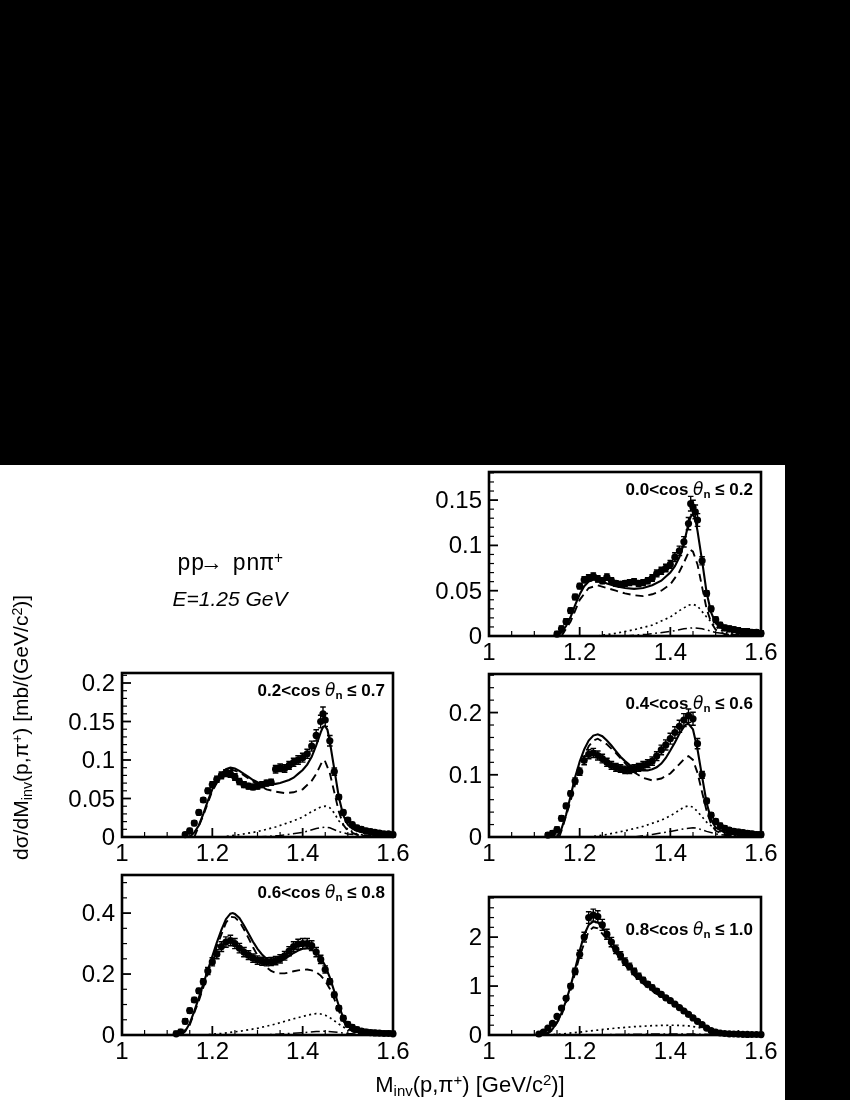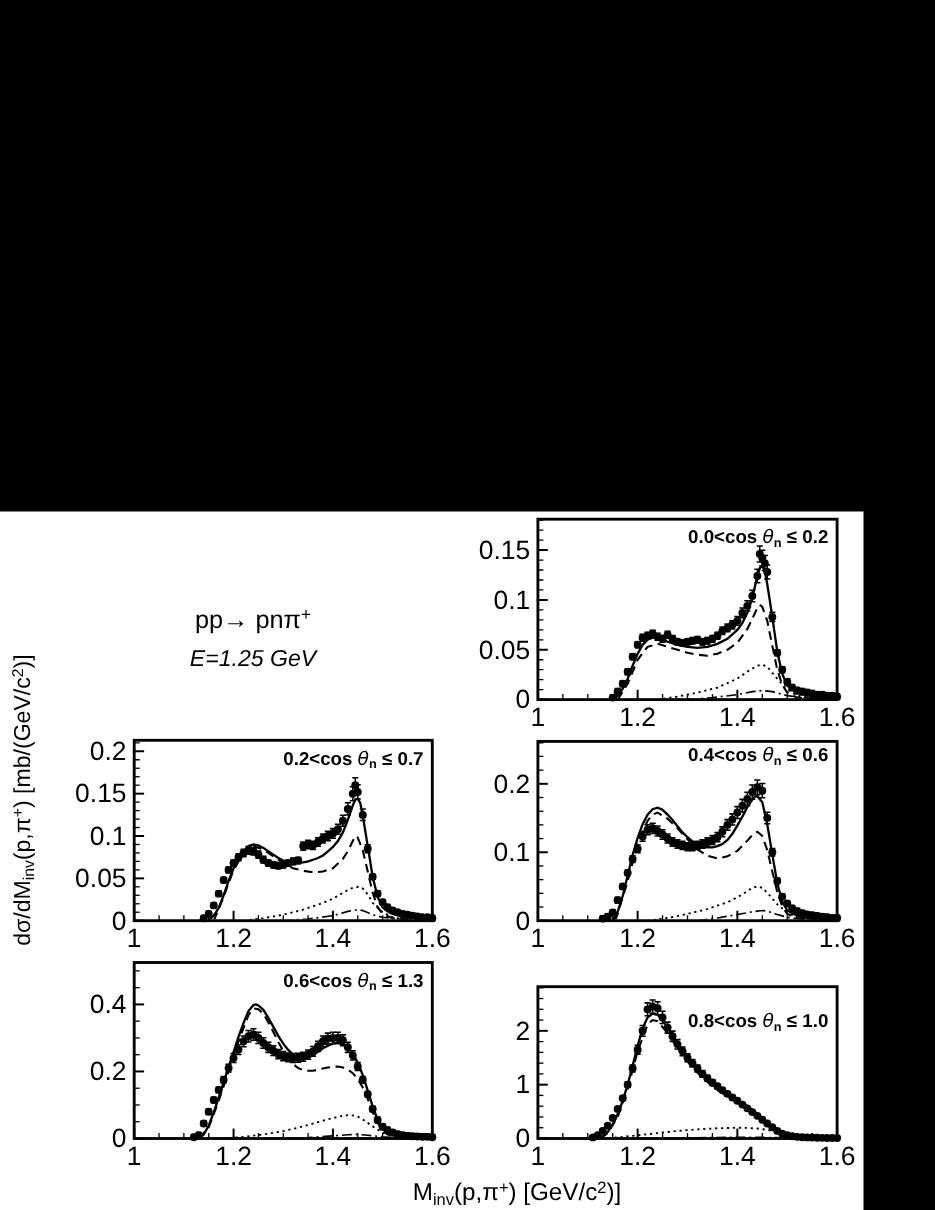--- a/index.html
+++ b/index.html
@@ -4,21 +4,21 @@
 <style>
   html,body{margin:0;padding:0;}
   #root{position:relative;width:850px;height:1100px;background:#000;overflow:hidden;
         font-family:"Liberation Sans",sans-serif;color:#000;}
   #figure{position:absolute;left:0;top:465px;width:785px;height:635px;background:#fff;}
   #fig-svg{position:absolute;left:0;top:0;}
   .txt{position:absolute;white-space:nowrap;}
   .rich sub{font-size:0.68em;vertical-align:-0.30em;}
   .rich sup{font-size:0.68em;vertical-align:0.45em;}
   .rich span.g{font-weight:400;font-style:italic;font-family:"DejaVu Sans",sans-serif;}
-  .reaction{left:110px;top:85px;width:240px;text-align:center;font-size:23px;}
+  .reaction{left:110px;top:85px;width:240px;text-align:center;font-size:23px;font-family:Liberation Mono, monospace;}
   .energy{left:110px;top:122px;width:240px;text-align:center;font-size:21px;font-style:italic;}
   .ytitle{left:-138px;top:249px;width:320px;text-align:center;font-size:21px;transform:rotate(-90deg);}
   .xtitle{left:320px;top:606px;width:300px;text-align:center;font-size:22px;}
   .panel-label{position:absolute;font-size:17px;font-weight:bold;text-align:right;line-height:20px;}
   
   .frame{fill:none;stroke:#000;stroke-width:2.6;}
   .tick{stroke:#000;stroke-width:1.8;}
   .tick-minor{stroke:#000;stroke-width:1.2;}
   .ticklab{font-family:"Liberation Sans",sans-serif;font-size:24px;fill:#000;}
   .c-solid{fill:none;stroke:#000;stroke-width:2.1;}
@@ -776,17 +776,17 @@
           <line x1="489" y1="442.7659574468085" x2="494" y2="442.7659574468085" class="tick-minor"></line>
           <line x1="489" y1="432.97872340425533" x2="494" y2="432.97872340425533" class="tick-minor"></line>
         </g>
       </svg>
     <div class="txt rich reaction"><span>pp→ pn</span><span>π</span><sup>+</sup></div>
     <div class="txt rich energy"><span>E=1.25 GeV</span></div>
     <div class="txt rich ytitle"><span>dσ/dM</span><sub>inv</sub><span>(p,π</span><sup>+</sup><span>) [mb/(GeV/c</span><sup>2</sup><span>)]</span></div>
     <div class="txt rich xtitle"><span>M</span><sub>inv</sub><span>(p,π</span><sup>+</sup><span>) [GeV/c</span><sup>2</sup><span>)]</span></div>
     <div class="panel-label rich" style="left: 497px; top: 14px; width: 256px; text-align: right;"><span>0.0&lt;cos </span><span class="g">θ</span><sub>n</sub><span> ≤ 0.2</span></div>
     <div class="panel-label rich" style="left: 130px; top: 215px; width: 255px;"><span>0.2&lt;cos </span><span class="g">θ</span><sub>n</sub><span> ≤ 0.7</span></div>
-    <div class="panel-label rich" style="left: 497px; top: 212px; width: 256px;"><span>0.4&lt;cos </span><span class="g">θ</span><sub>n</sub><span> ≤ 0.6</span></div>
-    <div class="panel-label rich" style="left: 130px; top: 417px; width: 255px;"><span>0.6&lt;cos </span><span class="g">θ</span><sub>n</sub><span> ≤ 1.3</span></div>
+    <div class="panel-label rich" style="left: 497px; top: 228px; width: 256px;"><span>0.4&lt;cos </span><span class="g">θ</span><sub>n</sub><span> ≤ 0.6</span></div>
+    <div class="panel-label rich" style="left: 130px; top: 417px; width: 255px;"><span>0.6&lt;cos </span><span class="g">θ</span><sub>n</sub><span> ≤ 0.8</span></div>
     <div class="panel-label rich" style="left: 497px; top: 439px; width: 256px; margin-top: 15px;"><span>0.8&lt;cos </span><span class="g">θ</span><sub>n</sub><span> ≤ 1.0</span></div>
   </div>
 </div>
 
 </body></html>

